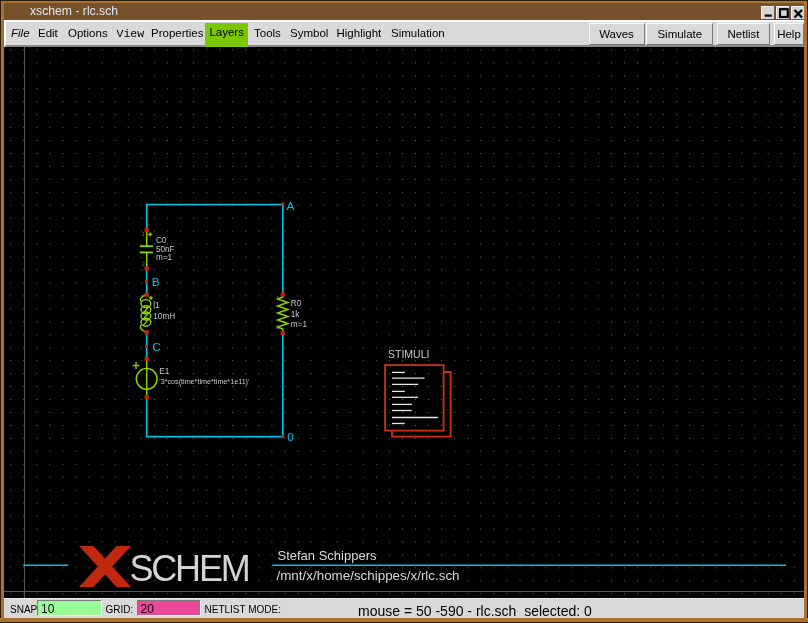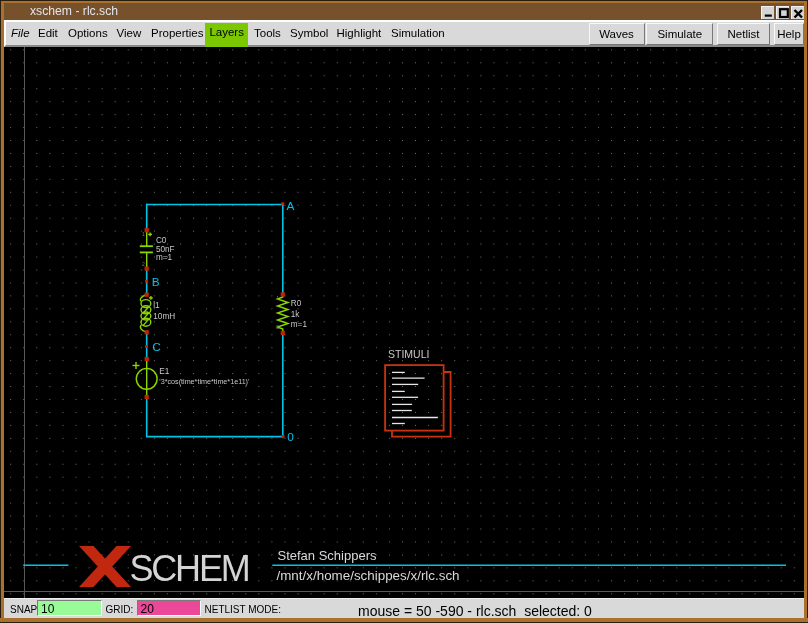--- a/index.html
+++ b/index.html
@@ -53,21 +53,21 @@
   </div>
   <div class="abs winbtn" style="left:791px;">
     <svg width="12" height="12">
         <path d="M2.5,3 L10,10.5 M10,3 L2.5,10.5" stroke="#000" stroke-width="2.4"></path>
       </svg>
   </div>
   <div class="abs" id="menubar"></div>
   <div class="mi" style="left:11px;font-style:italic;">File</div>
   <div class="mi" style="left:38px;">Edit</div>
   <div class="mi" style="left:68px;">Options</div>
-  <div class="mi" style="left:116.5px;">View</div>
+  <div class="mi" style="left:116.5px;font-family:Liberation Mono, monospace;">View</div>
   <div class="mi" style="left:151px;">Properties</div>
   <div class="mi" style="left:205px;top:22.6px;width:43.4px;height:26px;background:#7cc800;text-align:center;line-height:19.8px;">Layers</div>
   <div class="mi" style="left:254px;">Tools</div>
   <div class="mi" style="left:290px;">Symbol</div>
   <div class="mi" style="left:336.5px;">Highlight</div>
   <div class="mi" style="left:391px;">Simulation</div>
   <div class="btn" style="left:588.5px;width:56px;padding-top:4px;">Waves</div>
   <div class="btn" style="left:646.3px;width:67px;padding-top:4px;">Simulate</div>
   <div class="btn" style="left:717px;width:53px;padding-top:4px;">Netlist</div>
   <div class="btn" style="left:774px;width:30px;padding-top:4px;">Help</div>

